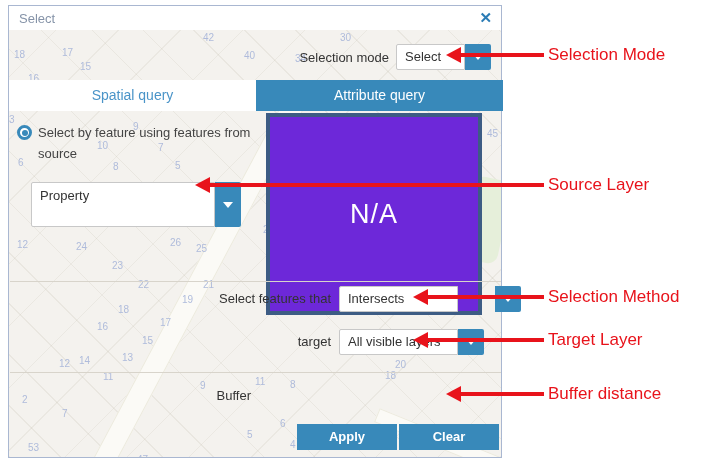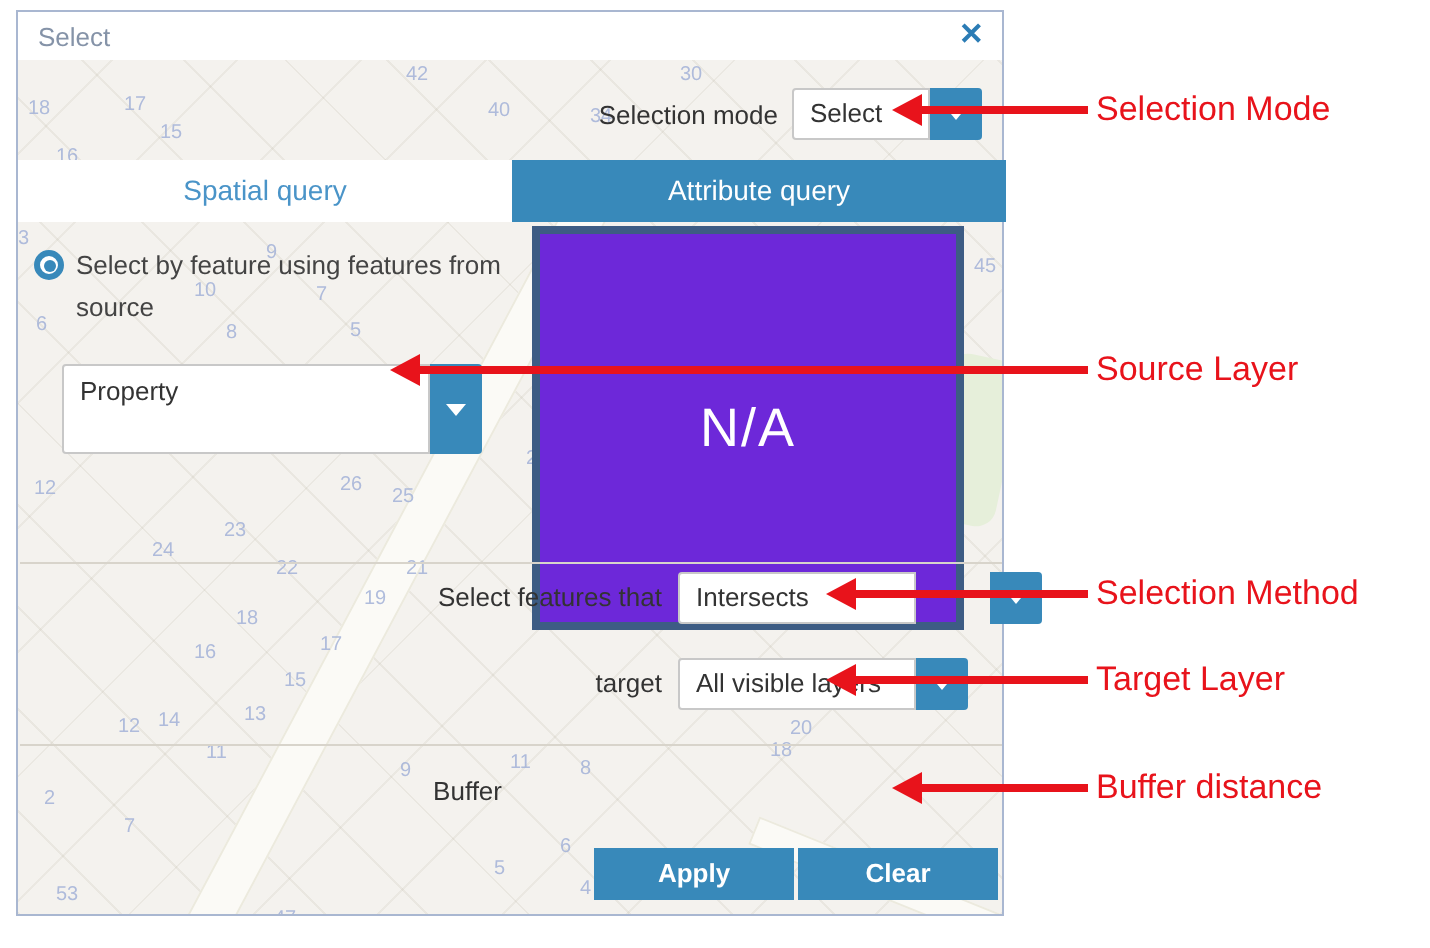--- a/index.html
+++ b/index.html
@@ -96,21 +96,21 @@
           <span class="pnum" style="left: 88px; top: 110px;">10</span>
           <span class="pnum" style="left: 149px; top: 112px;">7</span>
           <span class="pnum" style="left: 166px; top: 130px;">5</span>
           <span class="pnum" style="left: 104px; top: 131px;">8</span>
           <span class="pnum" style="left: 9px; top: 127px;">6</span>
           <span class="pnum" style="left: 8px; top: 209px;">12</span>
           <span class="pnum" style="left: 254px; top: 194px;">27</span>
           <span class="pnum" style="left: 478px; top: 98px;">45</span>
           <span class="pnum" style="left: 161px; top: 207px;">26</span>
           <span class="pnum" style="left: 187px; top: 213px;">25</span>
-          <span class="pnum" style="left: 67px; top: 240px;">24</span>
+          <span class="pnum" style="left: 67px; top: 211px;">24</span>
           <span class="pnum" style="left: 103px; top: 230px;">23</span>
           <span class="pnum" style="left: 129px; top: 249px;">22</span>
           <span class="pnum" style="left: 194px; top: 249px;">21</span>
           <span class="pnum" style="left: 300px; top: 254px;">21</span>
           <span class="pnum" style="left: 173px; top: 264px;">19</span>
           <span class="pnum" style="left: 109px; top: 274px;">18</span>
           <span class="pnum" style="left: 88px; top: 291px;">16</span>
           <span class="pnum" style="left: 151px; top: 287px;">17</span>
           <span class="pnum" style="left: 133px; top: 305px;">15</span>
           <span class="pnum" style="left: 70px; top: 309px; margin-top: 16px;">14</span>

